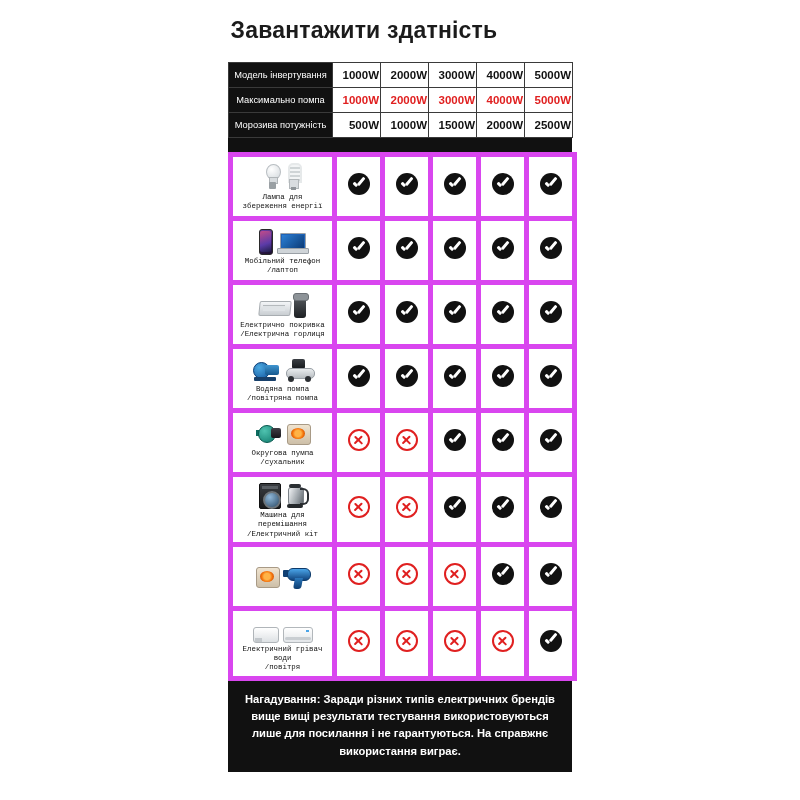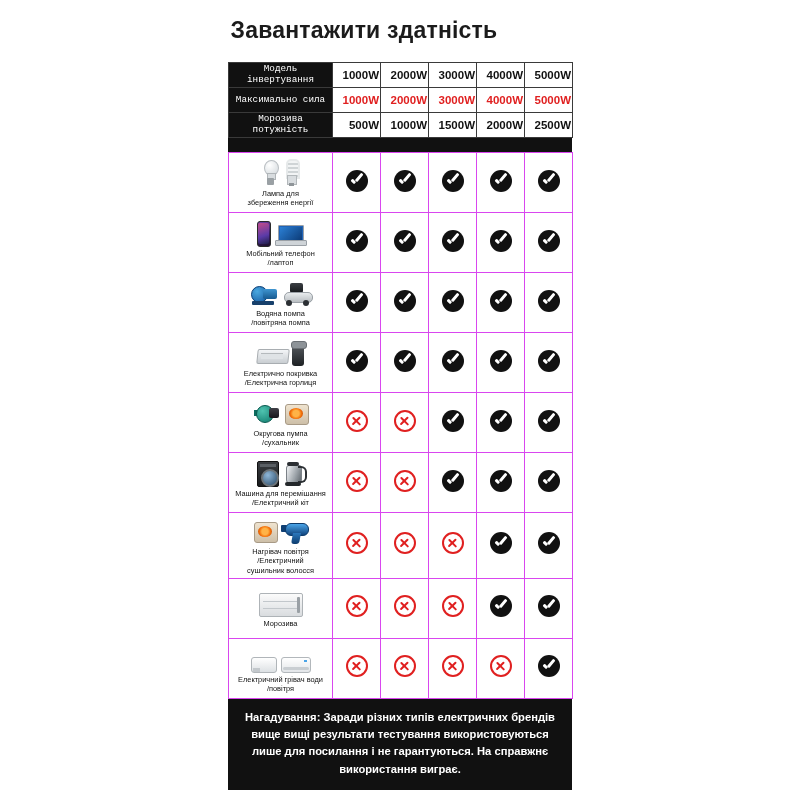--- a/index.html
+++ b/index.html
@@ -60,38 +60,38 @@
     color: #ffffff;
     background: #111111;
   }
   .spec td.lbl {
     font-size: 9.3px;
     text-align: center;
     background: #111111;
     color: #ffffff;
     padding: 0 2px;
     line-height: 1.15;
-    font-family: Liberation Mono, monospace;
   }
   .spec td.val {
     background: #ffffff;
     color: #111111;
     font-weight: bold;
     font-size: 11.5px;
   }
   .spec td.val.red {
     color: #e02020;
   }
   
   .brow td {
-    border: 1px solid #d946ef;
+    border: 5px solid #d946ef;
     background: #ffffff;
     height: 54px;
     vertical-align: middle;
     text-align: center;
+    font-family: Liberation Mono, monospace;
   }
   .brow td.lbl {
     background: #ffffff;
     padding: 2px 3px 3px 3px;
   }
   .icons {
     display: flex;
     justify-content: center;
     align-items: flex-end;
     gap: 4px;
@@ -428,21 +428,21 @@
       <tbody>
         <tr class="spec">
           <td class="lbl">Модель інвертування</td>
           <td class="val">1000W</td>
           <td class="val">2000W</td>
           <td class="val">3000W</td>
           <td class="val">4000W</td>
           <td class="val">5000W</td>
         </tr>
         <tr class="spec">
-          <td class="lbl">Максимально сила</td>
+          <td class="lbl">Максимально помпа</td>
           <td class="val red">1000W</td>
           <td class="val red">2000W</td>
           <td class="val red">3000W</td>
           <td class="val red">4000W</td>
           <td class="val red">5000W</td>
         </tr>
         <tr class="spec">
           <td class="lbl">Морозива потужність</td>
           <td class="val">500W</td>
           <td class="val">1000W</td>
@@ -508,20 +508,41 @@
           <td><span class="mark ok"></span></td>
           <td><span class="mark ok"></span></td>
           <td><span class="mark ok"></span></td>
           <td><span class="mark ok"></span></td>
           <td><span class="mark ok"></span></td>
         </tr>
 
         <tr class="brow">
           <td class="lbl">
             <div class="icons">
+              <span class="ic blanket">
+                <span class="sheet"></span>
+                  <span class="fold"></span>
+              </span>
+              <span class="ic shaver">
+                <span class="b"></span>
+                  <span class="head"></span>
+              </span>
+            </div>
+            <div class="rowlabel">Електрично покривка<br>/Електрична горлиця</div>
+          </td>
+          <td><span class="mark ok"></span></td>
+          <td><span class="mark ok"></span></td>
+          <td><span class="mark ok"></span></td>
+          <td><span class="mark ok"></span></td>
+          <td><span class="mark ok"></span></td>
+        </tr>
+
+        <tr class="brow">
+          <td class="lbl">
+            <div class="icons">
               <span class="ic wpump">
                 <span class="housing"></span>
                   <span class="motor"></span>
                   <span class="foot"></span>
               </span>
               <span class="ic comp">
                 <span class="mot"></span>
                   <span class="tank"></span>
                   <span class="w1"></span>
                   <span class="w2"></span>
@@ -532,41 +553,20 @@
           <td><span class="mark ok"></span></td>
           <td><span class="mark ok"></span></td>
           <td><span class="mark ok"></span></td>
           <td><span class="mark ok"></span></td>
           <td><span class="mark ok"></span></td>
         </tr>
 
         <tr class="brow">
           <td class="lbl">
             <div class="icons">
-              <span class="ic blanket">
-                <span class="sheet"></span>
-                  <span class="fold"></span>
-              </span>
-              <span class="ic shaver">
-                <span class="b"></span>
-                  <span class="head"></span>
-              </span>
-            </div>
-            <div class="rowlabel">Електрично покривка<br>/Електрична горлиця</div>
-          </td>
-          <td><span class="mark ok"></span></td>
-          <td><span class="mark ok"></span></td>
-          <td><span class="mark ok"></span></td>
-          <td><span class="mark ok"></span></td>
-          <td><span class="mark ok"></span></td>
-        </tr>
-
-        <tr class="brow">
-          <td class="lbl">
-            <div class="icons">
               <span class="ic cpump">
                 <span class="p1"></span>
                   <span class="b"></span>
                   <span class="m"></span>
               </span>
               <span class="ic dryer">
                 <span class="box"></span>
                   <span class="coil"></span>
               </span>
             </div>
@@ -609,47 +609,28 @@
               <span class="ic dryer">
                 <span class="box"></span>
                   <span class="coil"></span>
               </span>
               <span class="ic hair">
                 <span class="nozzle"></span>
                   <span class="barrel"></span>
                   <span class="handle"></span>
               </span>
             </div>
-            <div class="rowlabel">Нагрівач повітря<br>/Електричний<br>сушильник волосся</div>
-          </td>
-          <td><span class="mark no"></span></td>
-          <td><span class="mark no"></span></td>
-          <td><span class="mark no"></span></td>
-          <td><span class="mark ok"></span></td>
-          <td><span class="mark ok"></span></td>
-        </tr>
-
-        <tr class="brow">
-          <td class="lbl">
-            <div class="icons">
-              <span class="ic freezer">
-                <span class="box"></span>
-                  <span class="line1"></span>
-                  <span class="line2"></span>
-                  <span class="handle"></span>
-              </span>
-            </div>
-            <div class="rowlabel">Морозива</div>
-          </td>
-          <td><span class="mark no"></span></td>
-          <td><span class="mark no"></span></td>
-          <td><span class="mark no"></span></td>
-          <td><span class="mark ok"></span></td>
-          <td><span class="mark ok"></span></td>
-        </tr>
+          </td>
+          <td><span class="mark no"></span></td>
+          <td><span class="mark no"></span></td>
+          <td><span class="mark no"></span></td>
+          <td><span class="mark ok"></span></td>
+          <td><span class="mark ok"></span></td>
+        </tr>
+
 
         <tr class="brow">
           <td class="lbl">
             <div class="icons">
               <span class="ic wheater">
                 <span class="c"></span>
                   <span class="cap"></span>
               </span>
               <span class="ic ac">
                 <span class="u"></span>

